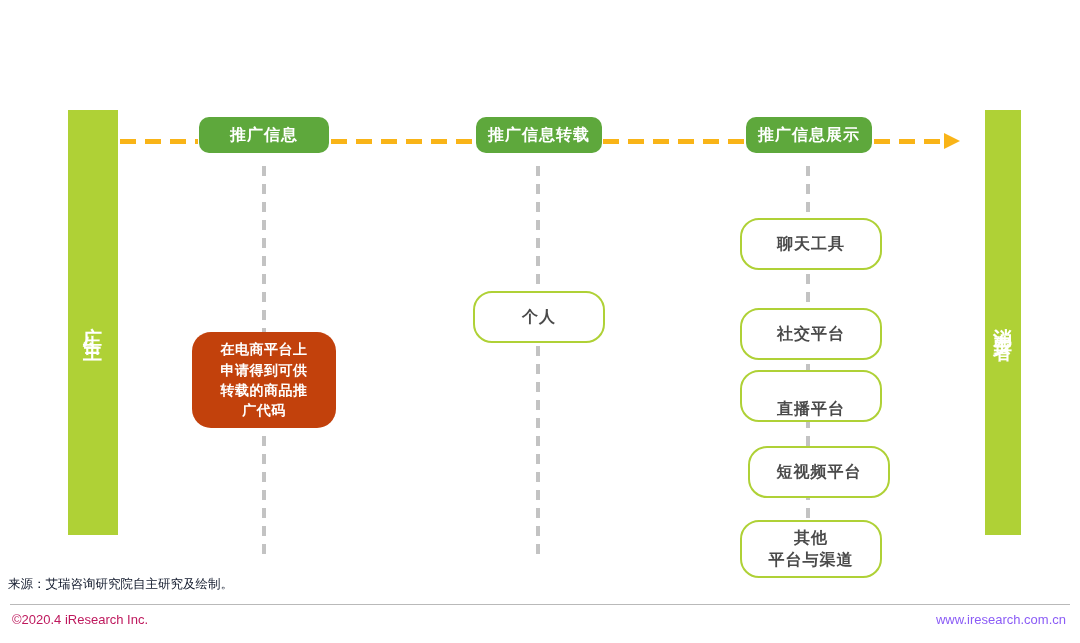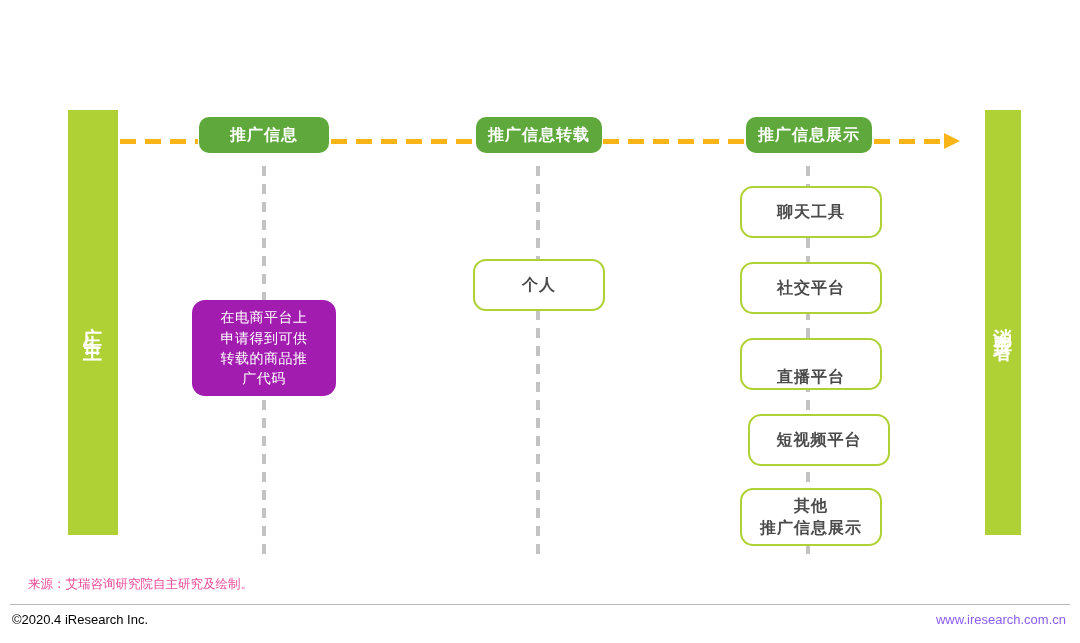--- a/index.html
+++ b/index.html
@@ -105,32 +105,33 @@
     white-space: nowrap;
     z-index: 3;
   }
   #col-header-1 { left: 199px; top: 117px; width: 130px; }
   #col-header-2 { left: 476px; top: 117px; width: 126px; }
   #col-header-3 { left: 746px; top: 117px; width: 126px; }
 
   
   .node {
     position: absolute;
-    border-radius: 13px;
+    border-radius: 19px;
     display: flex;
     align-items: center;
     justify-content: center;
     text-align: center;
     z-index: 3;
+    margin-top: 32px;
   }
   .node.filled {
-    background: #a21caf;
+    background: #c2410c;
     color: #ffffff;
     font-size: 14px;
-    font-weight: normal;
+    font-weight: bold;
     line-height: 1.45;
     letter-spacing: 0.5px;
   }
   .node.outlined {
     background: #ffffff;
     border: 2.5px solid #AFD136;
     color: #4a4a4a;
     font-size: 16px;
     font-weight: bold;
     line-height: 1.35;
@@ -140,49 +141,49 @@
 
   
   #node-c1-0 { left: 192px; top: 300px; width: 144px; height: 96px; }
 
   
   #node-c2-0 { left: 473px; top: 259px; width: 128px; height: 48px; }
   #node-c2-1 { left: 473px; top: 383px; width: 128px; height: 48px; }
 
   
   #node-c3-0 { left: 740px; top: 186px; width: 138px; height: 48px; }
-  #node-c3-1 { left: 740px; top: 262px; width: 138px; height: 48px; }
+  #node-c3-1 { left: 740px; top: 276px; width: 138px; height: 48px; }
   #node-c3-2 { left: 740px; top: 338px; width: 138px; height: 48px; align-items: flex-end; }
   #node-c3-3 { left: 748px; top: 414px; width: 138px; height: 48px; }
   #node-c3-4 { left: 740px; top: 488px; width: 138px; height: 54px; }
 
   
   .source-note {
     position: absolute;
-    left: 28px;
+    left: 8px;
     top: 576px;
     font-size: 12.5px;
-    color: #ec4899;
+    color: #0f172a;
     white-space: nowrap;
     font-family: Liberation Serif, serif;
   }
   .footer-rule {
     position: absolute;
     left: 10px;
     top: 604px;
     width: 1060px;
     height: 1px;
     background: #b9b9b9;
   }
   .copyright {
     position: absolute;
     left: 12px;
     top: 612px;
     font-size: 13px;
-    color: #000000;
+    color: #be185d;
     white-space: nowrap;
   }
   .website {
     position: absolute;
     right: 14px;
     top: 612px;
     font-size: 13px;
     color: #8b5cf6;
     white-space: nowrap;
   }
@@ -233,21 +234,21 @@
     <span class="node-text">社交平台</span>
   </div>
   <div class="node outlined" id="node-c3-2">
     <span class="node-text">直播平台</span>
   </div>
   <div class="node outlined" id="node-c3-3">
     <span class="node-text">短视频平台</span>
   </div>
   <div class="node outlined" id="node-c3-4">
     <span class="node-text">其他
-推广信息展示</span>
+平台与渠道</span>
   </div>
 
   <div class="source-note">来源：艾瑞咨询研究院自主研究及绘制。</div>
   <div class="footer-rule"></div>
   <div class="copyright">©2020.4 iResearch Inc.</div>
   <div class="website">www.iresearch.com.cn</div>
 
 </div>
 
 </body></html>

